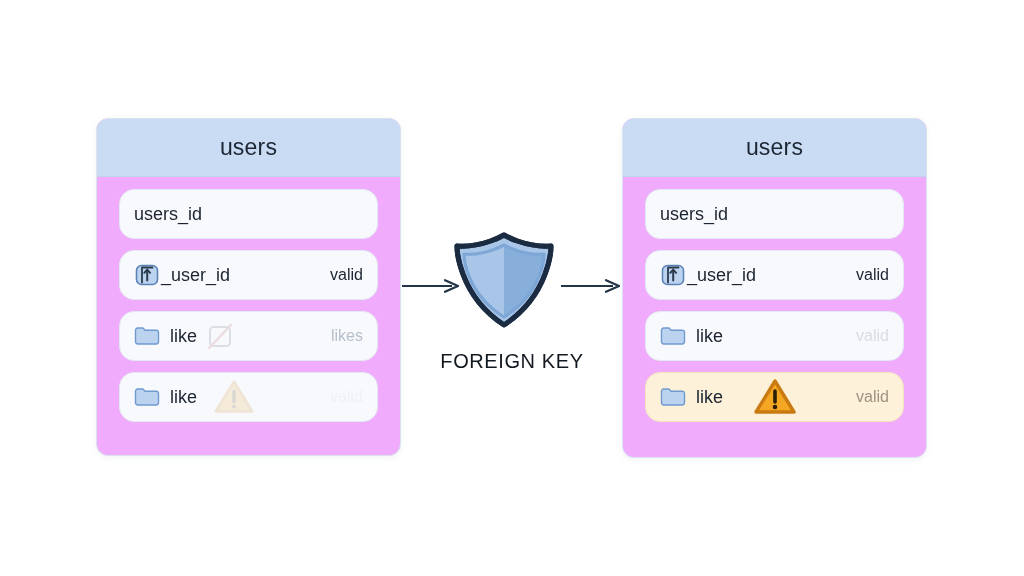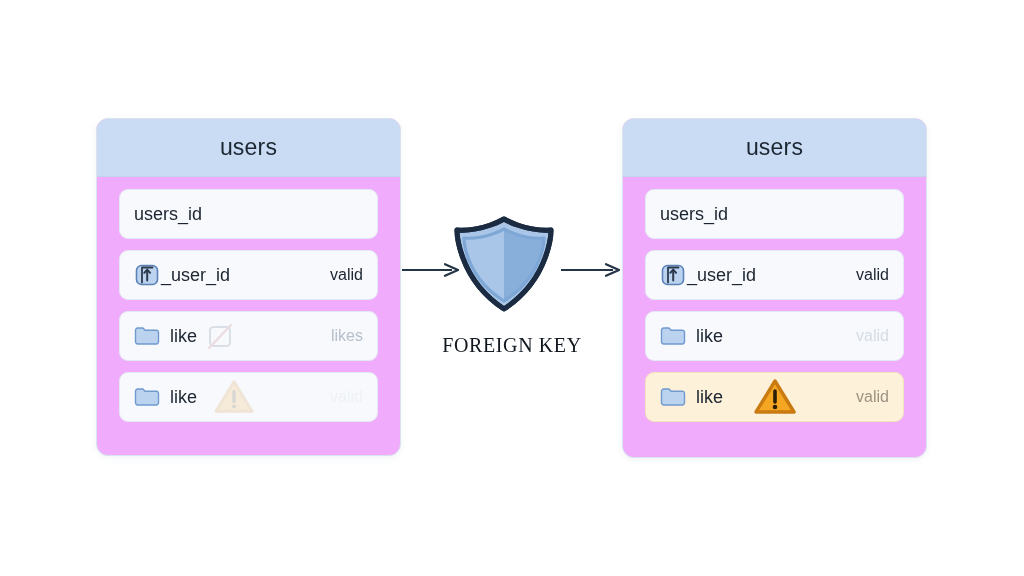--- a/index.html
+++ b/index.html
@@ -51,21 +51,21 @@
   .card-body {
     padding: 12px 22px 14px 22px;
     display: flex;
     flex-direction: column;
     gap: 11px;
   }
 
   .field-row {
     height: 50px;
     border: 1px solid #e3e9f2;
-    border-radius: 9px;
+    border-radius: 15px;
     background: #f7f9fc;
     display: flex;
     align-items: center;
     padding: 0 14px;
     box-sizing: border-box;
     position: relative;
   }
   .field-row.highlight {
     background: #fdf1d9;
     border-color: #f2e2bd;
@@ -98,24 +98,23 @@
   .icon-folder{ width: 26px; height: 20px; margin-right: 10px; }
   .icon-mid   { width: 30px; height: 27px; margin-left: 20px; }
   .icon-mid.amber { width: 44px; height: 40px; margin-left: 30px; }
   .icon-mid.ghost { opacity: 0.30; margin-left: 8px; }
   .icon-mid.ghost2 { opacity: 0.16; margin-left: 16px; width: 42px; height: 38px;}
 
   
   .center {
     position: absolute;
     left: 401px;
-    top: 216px;
+    top: 232px;
     width: 222px;
     height: 150px;
-    font-family: Liberation Serif, serif;
   }
   .shield-wrap {
     position: absolute;
     left: 51px;
     top: 0;
     width: 104px;
     height: 96px;
   }
   .fk-label {
     position: absolute;

